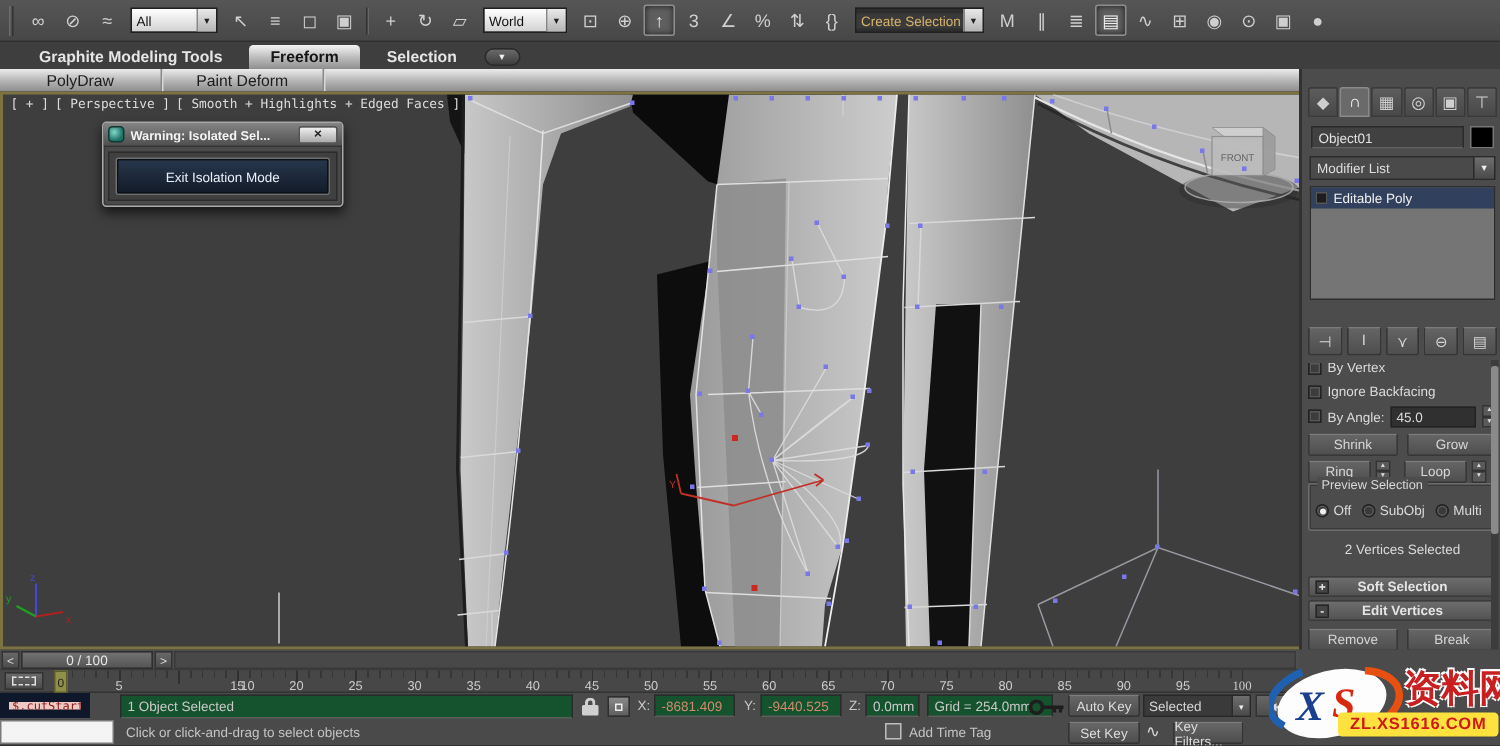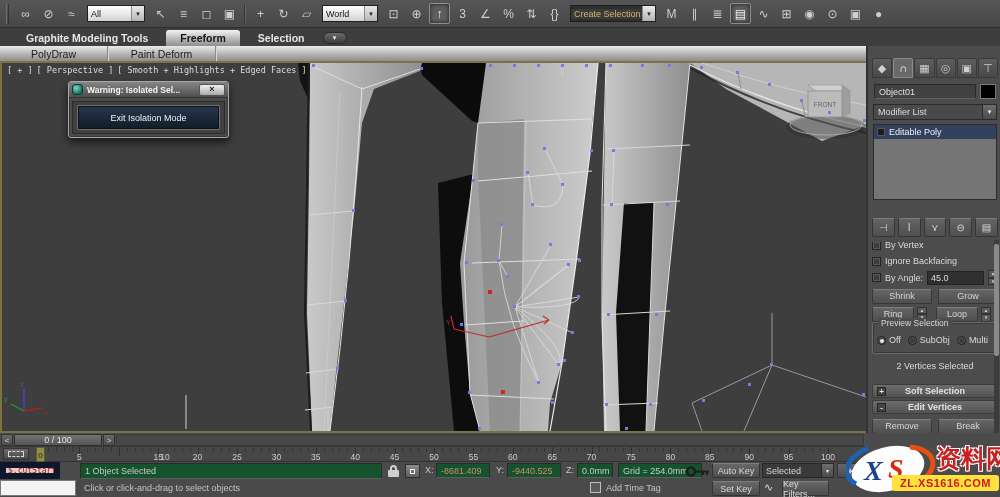--- a/index.html
+++ b/index.html
@@ -555,21 +555,21 @@
         <span style="left: 434px;">50</span>
         <span style="left: 473.4px;">55</span>
         <span style="left: 512.8px;">60</span>
         <span style="left: 552.2px;">65</span>
         <span style="left: 591.6px;">70</span>
         <span style="left: 631px;">75</span>
         <span style="left: 670.4px;">80</span>
         <span style="left: 709.8px;">85</span>
         <span style="left: 749.2px;">90</span>
         <span style="left: 788.6px;">95</span>
-        <span style="left: 828px;">100</span>
+        <span style="left: 828px; font-family: Liberation Serif, serif;">100</span>
       </div>
     <div id="frame-marker">0</div>
   </div>
 
   <div id="bottom-right-fill"></div>
 
   <div id="status1">
     <div id="listener-pink">$.cutStartCoor</div>
     <div class="sfield" style="left:80px; top:1px; width:302px; height:16px;">
       <span>1 Object Selected</span>

